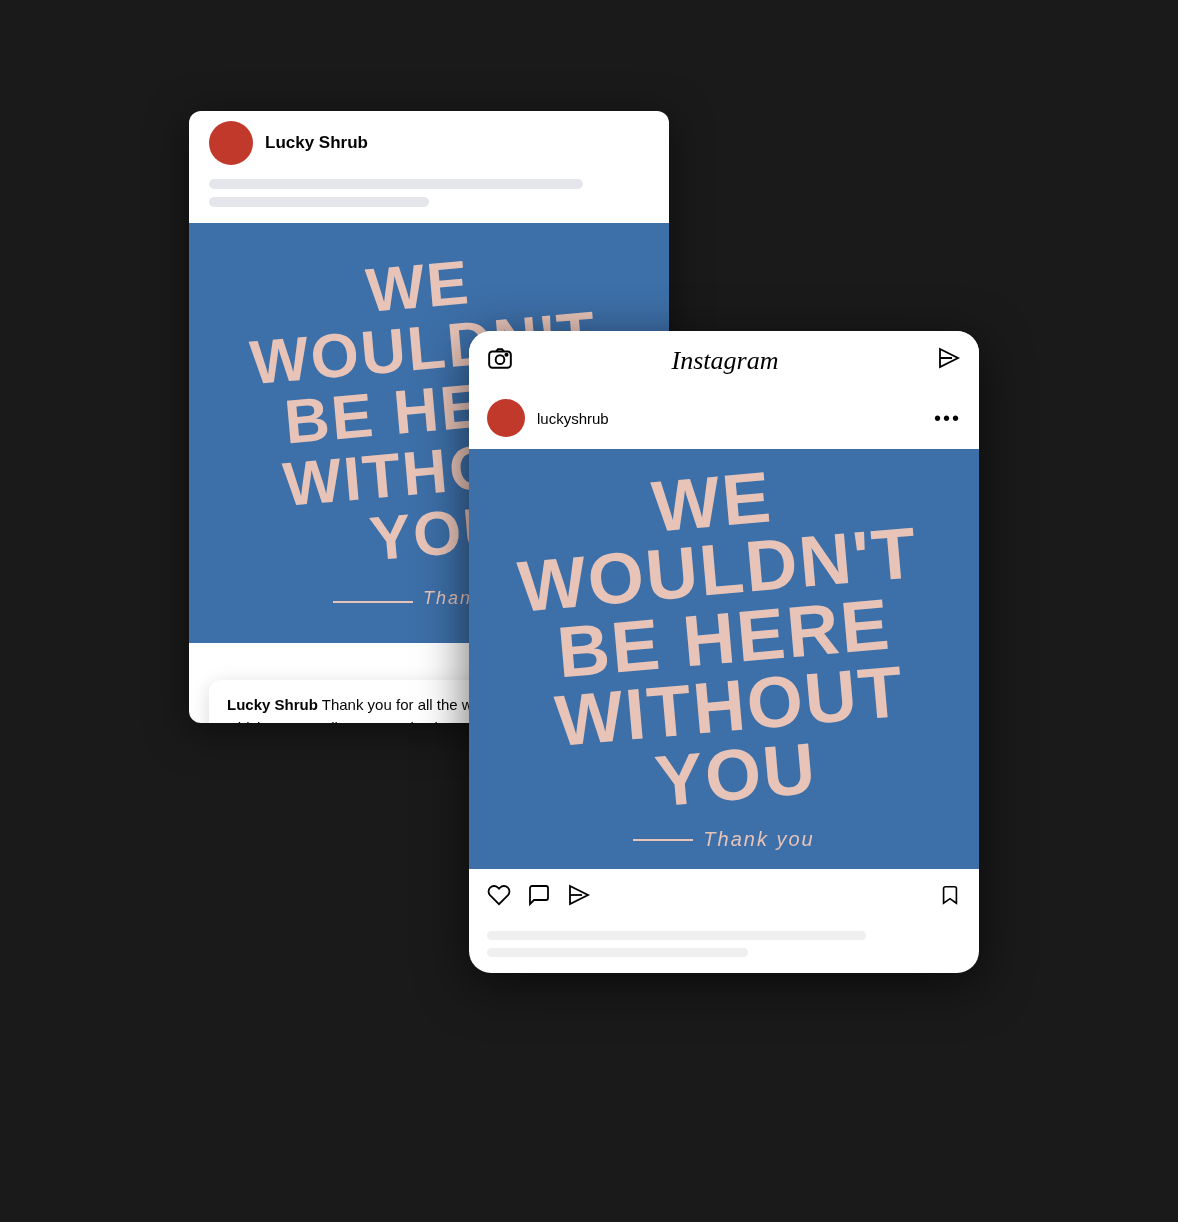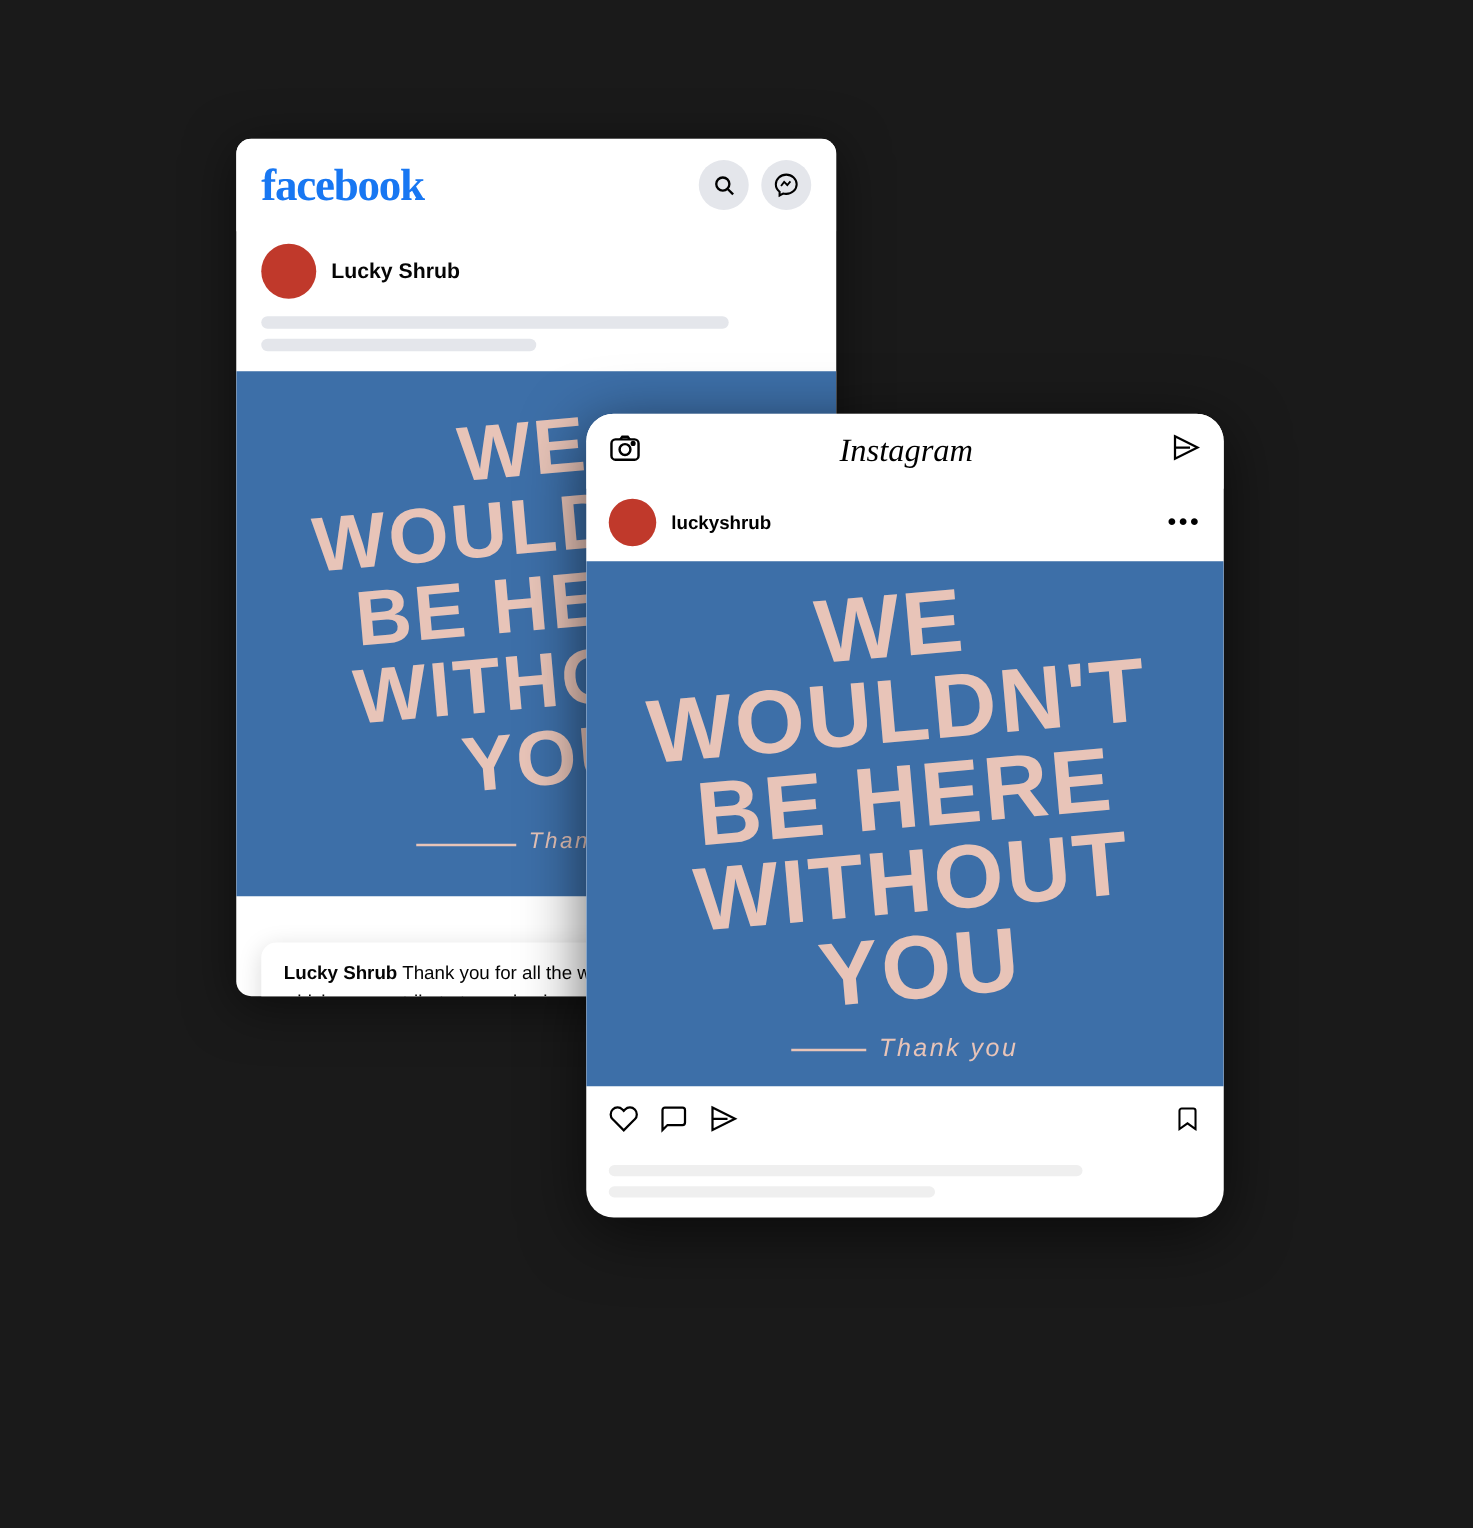--- a/index.html
+++ b/index.html
@@ -178,21 +178,21 @@
     .ig-avatar {
       width: 38px;
       height: 38px;
       border-radius: 50%;
       background: #c0392b;
       flex-shrink: 0;
     }
 
     .ig-username {
       font-size: 15px;
-      font-weight: 700;
+      font-weight: 400;
       color: #000;
     }
 
     .ig-more {
       font-size: 20px;
       color: #000;
       letter-spacing: 2px;
       cursor: pointer;
     }
 
@@ -317,37 +317,20 @@
       font-style: italic;
       letter-spacing: 2px;
     }
   </style>
 </head>
 <body>
 
 <div class="scene">
 
   <div class="fb-card">
-    <div class="fb-header">
-      <span class="fb-logo">facebook</span>
-      <div class="fb-icons">
-        <div class="fb-icon-btn">
-          <svg width="18" height="18" viewBox="0 0 24 24" fill="none" stroke="#000" stroke-width="2.5">
-            <circle cx="11" cy="11" r="7"></circle>
-              <line x1="16.5" y1="16.5" x2="22" y2="22"></line>
-          </svg>
-        </div>
-        <div class="fb-icon-btn">
-          <svg width="20" height="20" viewBox="0 0 24 24" fill="none" stroke="#000" stroke-width="2">
-            <path d="M12 2C6.477 2 2 6.145 2 11.243c0 2.905 1.408 5.494 3.618 7.207V22l3.338-1.834A10.9 10.9 0 0012 20.486c5.523 0 10-4.145 10-9.243S17.523 2 12 2z"></path>
-            <path d="M7 13l3-4 3 3 3-3.5" stroke="#000" stroke-width="1.8" fill="none"></path>
-          </svg>
-        </div>
-      </div>
-    </div>
 
     <div class="fb-profile-row">
       <div class="fb-avatar"></div>
       <span class="fb-username">Lucky Shrub</span>
     </div>
 
     <div class="fb-content-lines">
       <div class="fb-line long"></div>
       <div class="fb-line medium"></div>
     </div>

